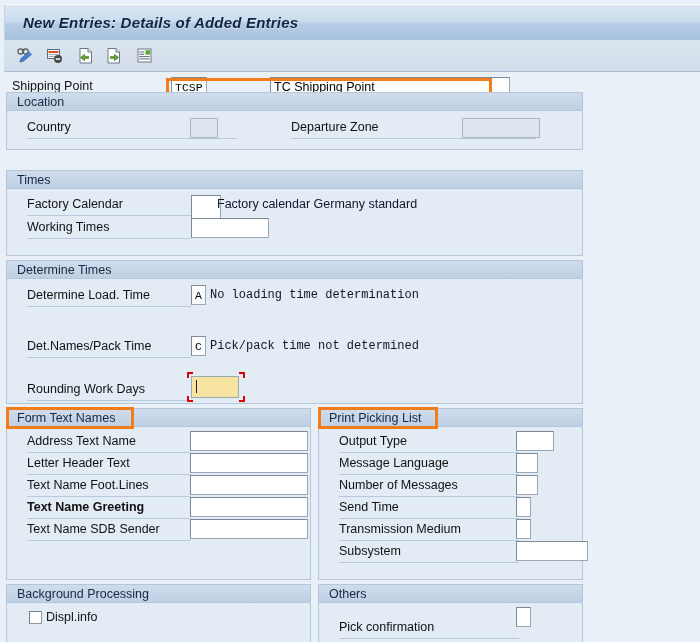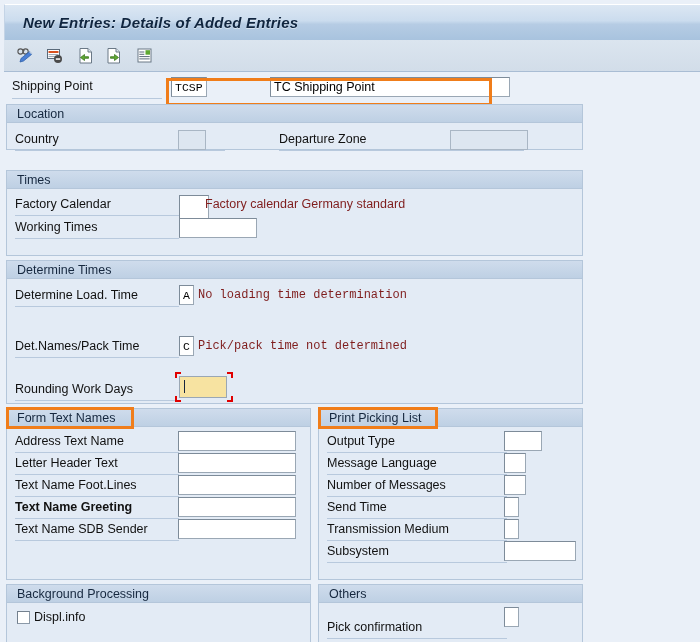--- a/index.html
+++ b/index.html
@@ -68,21 +68,21 @@
   .panel-head {
     height: 19px;
     background: linear-gradient(to bottom, #cfdcec 0%, #bed0e4 100%);
     border-top: 1px solid #b4c6da;
     border-bottom: 1px solid #b4c6da;
     display: flex; align-items: center;
   }
   .panel-head-text {
     font-size: 12.5px; color: #16283f; padding-left: 10px; white-space: nowrap;
   }
-  .panel-body { position: relative; }
+  .panel-body { position: relative; margin-left: 12px; }
 
   
   .frow { position: absolute; height: 22px; }
   .flabel { position: absolute; top: 3px; left: 0; font-size: 12.5px; color: #111; white-space: nowrap; }
   .fline { position: absolute; bottom: 0; left: 0; height: 1px; background: #b8c9dd; }
 
   .inp {
     position: absolute;
     background: #ffffff;
     border: 1px solid #9aa7b4;
@@ -115,21 +115,21 @@
   .fc-tr { right: 0; top: 0; border-right: 2px solid #e00000; border-top: 2px solid #e00000; }
   .fc-bl { left: 0; bottom: 0; border-left: 2px solid #e00000; border-bottom: 2px solid #e00000; }
   .fc-br { right: 0; bottom: 0; border-right: 2px solid #e00000; border-bottom: 2px solid #e00000; }
   .caret {
     position: absolute; width: 1px; height: 13px; background: #16253d;
   }
 
   .statictext {
     position: absolute;
     font-family: "Liberation Mono", monospace;
-    font-size: 12px; color: #7f1d1d; white-space: nowrap;
+    font-size: 12px; color: #0f172a; white-space: nowrap;
   }
   .statictext.sans { font-family: "Liberation Sans", sans-serif; font-size: 12.5px; }
 
   
   .cbx {
     position: absolute;
     width: 13px; height: 13px;
     background: #fff;
     border: 1px solid #8b99a8;
     border-top-color: #73808e; border-left-color: #73808e;
@@ -202,21 +202,21 @@
       <div class="row-label shipping-label">Shipping Point</div>
       <div class="shipping-underline"></div>
 
       <input class="inp mono" style="left: 171px; top: 4px; width: 36px;" value="TCSP">
 
       <input class="inp" style="left: 270px; top: 4px; width: 240px;" value="TC Shipping Point">
     </div>
 
     <div class="hl-orange" style="left:166px; top:6px; width:326px; height:28px;"></div>
 
-    <div class="panel" style="left:6px; top:32px; width:577px; height:46px;">
+    <div class="panel" style="left:6px; top:20px; width:577px; height:58px;">
       <div class="panel-head">
         <span class="panel-head-text">Location</span>
       </div>
       <div class="panel-body" style="height:37px;">
 
         <div class="frow" style="left:8px; top:6px; width:210px;">
           <span class="flabel">Country</span>
           <span class="fline" style="width:210px;"></span>
         </div>
         <input class="inp disabled" style="left: 171px; top: 7px; width: 28px;" value="">

